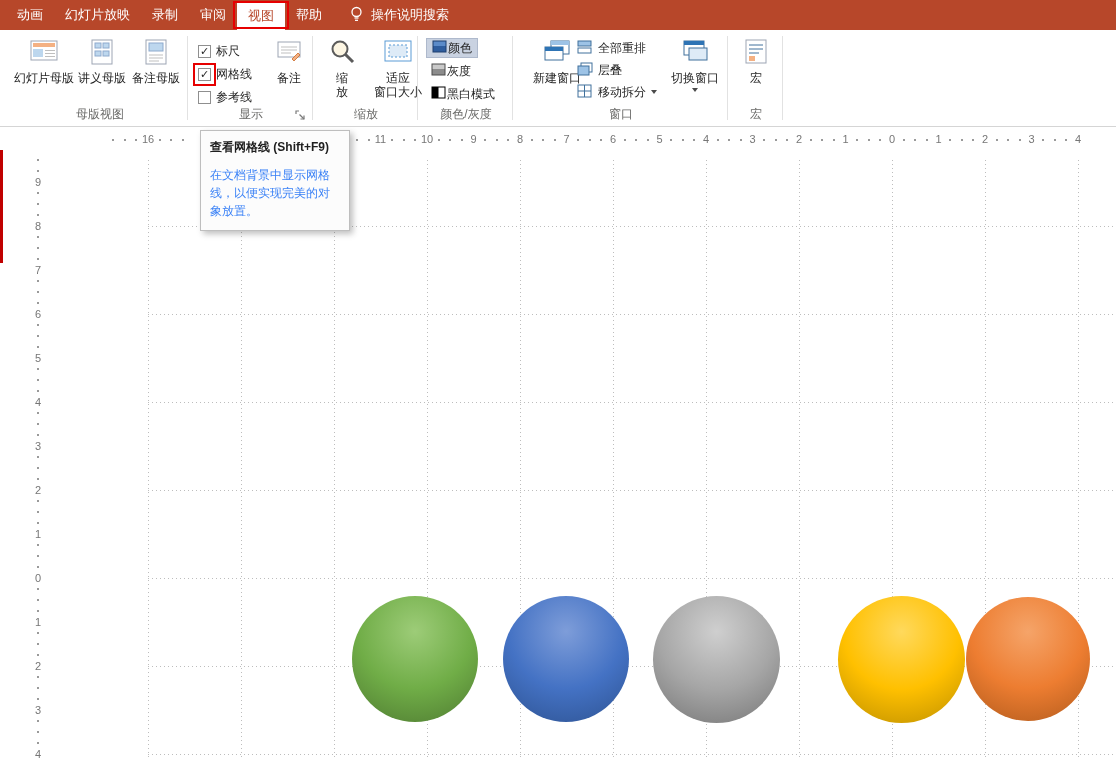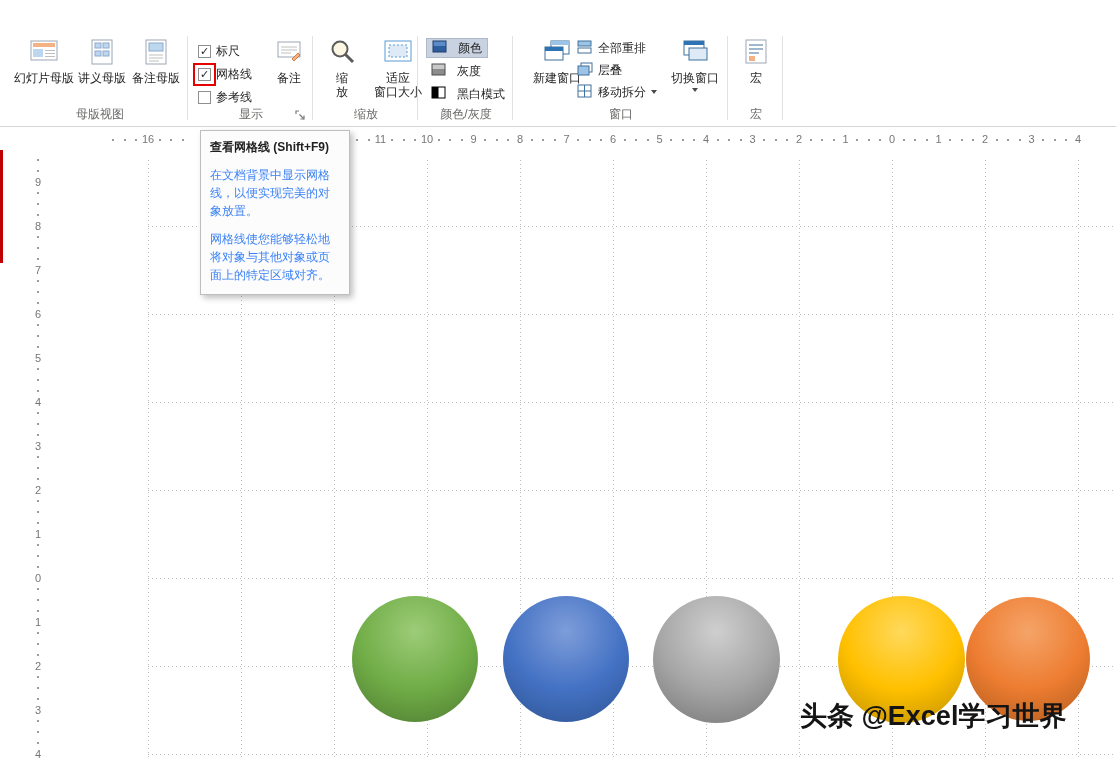--- a/index.html
+++ b/index.html
@@ -33,21 +33,21 @@
   .g-colors { left:422px; width:88px; }
   .g-window { left:517px; width:208px; }
   .g-macro { left:732px; width:48px; }
 
   .check-row { position:absolute; left:6px; display:flex; align-items:center; gap:5px; height:18px; white-space:nowrap; }
   .cb-wrap { position:relative; width:13px; height:13px; }
   .cb-wrap.annotated::after { content:""; position:absolute; inset:-5px; border:2px solid #E60000; pointer-events:none; }
   .cbox { display:block; width:13px; height:13px; background:#fff; border:1px solid #8f8f8f;
     font-size:11px; line-height:11px; text-align:center; color:#262626; }
 
-  .crow { position:absolute; left:4px; height:20px; display:flex; align-items:center; gap:10px; padding:0 5px; white-space:nowrap; }
+  .crow { position:absolute; left:4px; height:20px; display:flex; align-items:center; gap:0; padding:0 5px; white-space:nowrap; }
   .crow.selected { background:#C9D2E1; border:1px solid #AEB9CC; }
   .wrow { position:absolute; left:60px; height:20px; display:flex; align-items:center; gap:5px; white-space:nowrap; }
 
   .caret { width:0; height:0; border-left:3.5px solid transparent; border-right:3.5px solid transparent;
     border-top:4px solid #4a4a4a; display:inline-block; }
   .dialog-launcher { position:absolute; right:3px; bottom:4px; width:14px; height:14px;
     display:flex; align-items:center; justify-content:center; }
 
   
   .left-strip { position:absolute; left:0; top:128px; width:28px; bottom:0; background:#fff; z-index:5; }
@@ -75,20 +75,40 @@
   .tooltip { position:absolute; left:200px; top:130px; width:150px; background:#FCFCFC;
     border:1px solid #BEBEBE; box-shadow:3px 3px 6px rgba(0,0,0,.25); z-index:30; padding:8px 9px 10px; }
   .tt-title { font-size:12px; font-weight:bold; color:#1f1f1f; line-height:17px; }
   .tt-p { font-size:12px; color:#3b82f6; line-height:18px; margin-top:10px; }
 </style>
 </head>
 <body>
 
 <div class="app">
 
+  <div class="menubar">
+    <div class="tabs-host" id="tabs-host">
+        <div class="tab">动画</div>
+        <div class="tab">幻灯片放映</div>
+        <div class="tab">录制</div>
+        <div class="tab">审阅</div>
+        <div class="tab selected annotated">视图</div>
+        <div class="tab">帮助</div>
+      </div>
+    <div class="search-area">
+      <span>
+        <svg width="15" height="18" viewBox="0 0 15 18">
+          <circle cx="7.5" cy="7" r="4.5" fill="none" stroke="#fff" stroke-width="1.3"></circle>
+          <line x1="5.5" y1="13" x2="9.5" y2="13" stroke="#fff" stroke-width="1.3"></line>
+          <line x1="6" y1="15.3" x2="9" y2="15.3" stroke="#fff" stroke-width="1.3"></line>
+        </svg>
+      </span>
+      <span>操作说明搜索</span>
+    </div>
+  </div>
 
   <div class="ribbon">
 
     <div class="rgroup g-master">
       <div class="bigbtn" style="left:2px;width:56px;">
         <span class="ricon">
           <svg width="30" height="28" viewBox="0 0 30 28">
             <rect x="2" y="3" width="26" height="19" fill="#fff" stroke="#9DA5B4"></rect>
             <rect x="4" y="5" width="22" height="4" fill="#F4B183"></rect>
             <rect x="4" y="11" width="10" height="8" fill="#BDD7EE"></rect>
@@ -446,21 +466,20 @@
       <span class="ruler-dot" style="top: 549px;"></span>
       <span class="ruler-dot" style="top: 538px;"></span>
       <span class="ruler-dot" style="top: 527px;"></span>
       <span class="ruler-num" style="top: 604px;">4</span>
       <span class="ruler-dot" style="top: 593px;"></span>
       <span class="ruler-dot" style="top: 582px;"></span>
       <span class="ruler-dot" style="top: 571px;"></span>
     </div>
 
   <div class="canvas">
-    <div class="watermark">头条 @Excel学习世界</div>
   <div class="gv" style="left: 100px; top: 10px; height: 598px;"></div>
       <div class="gv" style="left: 193px; top: 10px; height: 598px;"></div>
       <div class="gv" style="left: 286px; top: 10px; height: 598px;"></div>
       <div class="gv" style="left: 379px; top: 10px; height: 598px;"></div>
       <div class="gv" style="left: 472px; top: 10px; height: 598px;"></div>
       <div class="gv" style="left: 565px; top: 10px; height: 598px;"></div>
       <div class="gv" style="left: 658px; top: 10px; height: 598px;"></div>
       <div class="gv" style="left: 751px; top: 10px; height: 598px;"></div>
       <div class="gv" style="left: 844px; top: 10px; height: 598px;"></div>
       <div class="gv" style="left: 937px; top: 10px; height: 598px;"></div>
@@ -475,16 +494,15 @@
       <div class="sphere" style="left: 304px; top: 446px; width: 126px; height: 126px; background: radial-gradient(circle at 50% 28%, rgb(157, 204, 120) 0%, rgb(112, 173, 71) 52%, rgb(78, 122, 49) 100%);"></div>
       <div class="sphere" style="left: 455px; top: 446px; width: 126px; height: 126px; background: radial-gradient(circle at 50% 28%, rgb(126, 157, 217) 0%, rgb(68, 114, 196) 52%, rgb(45, 82, 145) 100%);"></div>
       <div class="sphere" style="left: 605px; top: 446px; width: 127px; height: 127px; background: radial-gradient(circle at 50% 28%, rgb(207, 207, 207) 0%, rgb(166, 166, 166) 52%, rgb(117, 117, 117) 100%);"></div>
       <div class="sphere" style="left: 790px; top: 446px; width: 127px; height: 127px; background: radial-gradient(circle at 50% 28%, rgb(255, 217, 92) 0%, rgb(255, 192, 0) 52%, rgb(188, 142, 0) 100%);"></div>
       <div class="sphere" style="left: 918px; top: 447px; width: 124px; height: 124px; background: radial-gradient(circle at 50% 28%, rgb(245, 164, 105) 0%, rgb(237, 125, 49) 52%, rgb(176, 90, 28) 100%);"></div>
     </div>
 
   <div class="tooltip">
     <div class="tt-title">查看网格线 (Shift+F9)</div>
     <p class="tt-p">在文档背景中显示网格线，以便实现完美的对象放置。</p>
-    <p class="tt-p">网格线使您能够轻松地将对象与其他对象或页面上的特定区域对齐。</p>
   </div>
 
 </div>
 
 </body></html>

